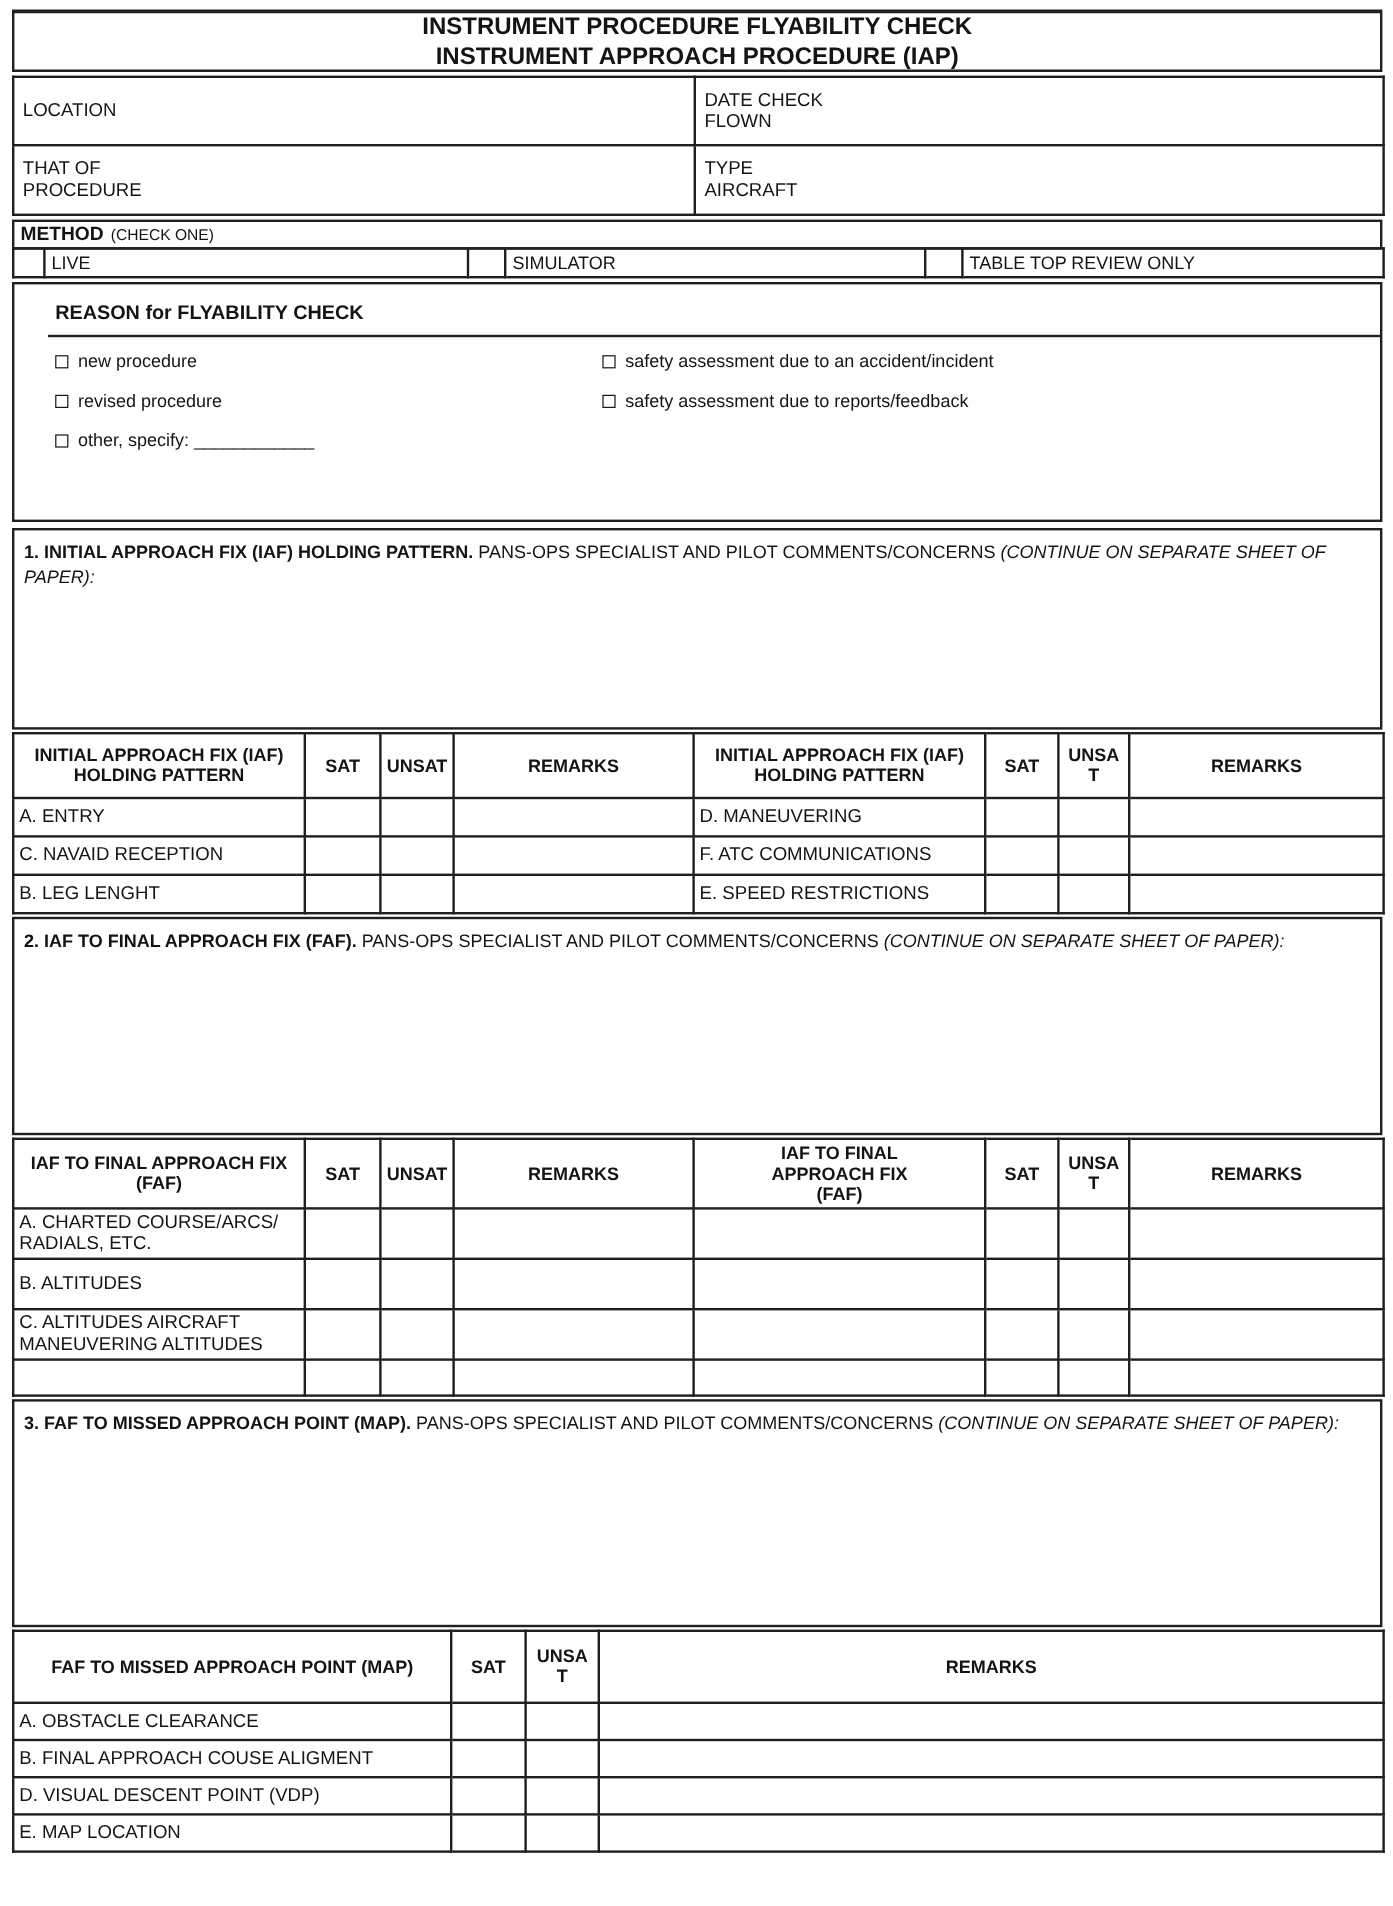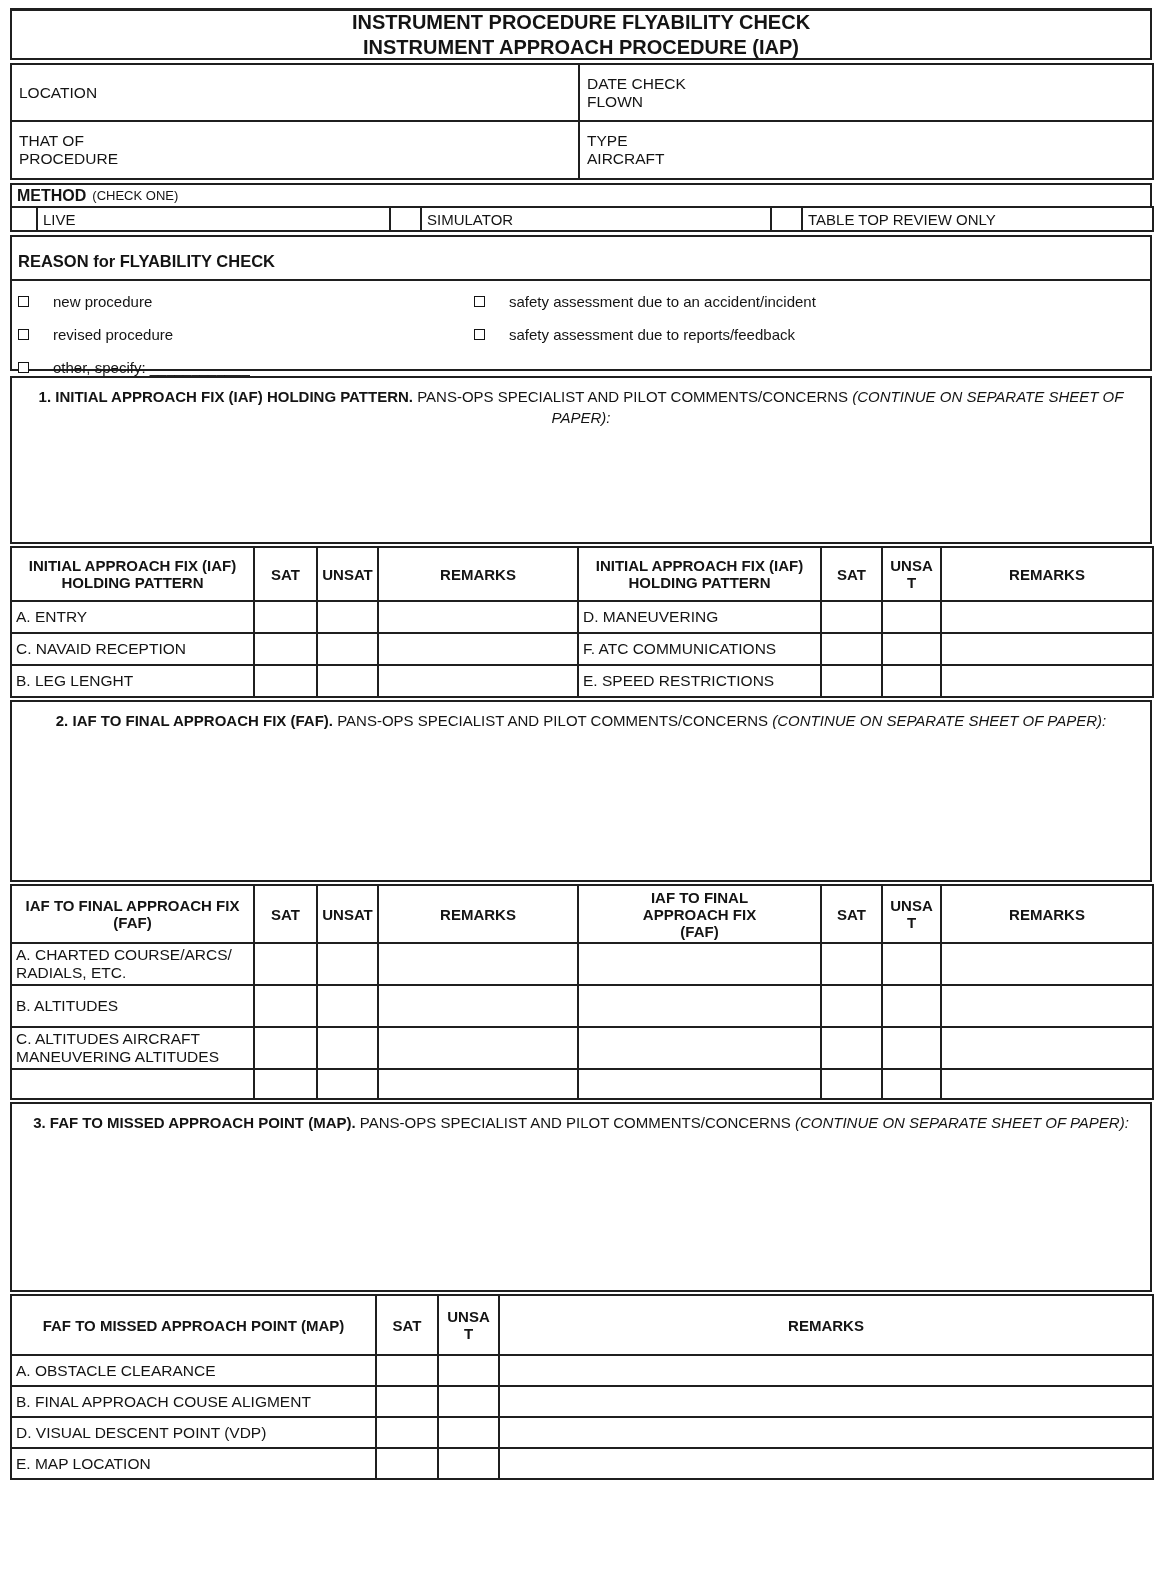--- a/index.html
+++ b/index.html
@@ -3,21 +3,21 @@
 <meta charset="utf-8">
 <style>
   * { box-sizing: border-box; }
   html,body { margin:0; padding:0; background:#ffffff; }
   body {
     width:1161px; height:1588px; overflow:hidden;
     font-family:"Liberation Sans", sans-serif; color:#141414;
   }
   .page { width:1161px; height:1588px; padding:8px 9px 0 10px; }
 
-  .blk { border:2px solid #1f1f1f; background:#fff;text-align:center; }
+  .blk { border:2px solid #1f1f1f; background:#fff; }
 
   
   .title-block { height:52px; display:flex; flex-direction:column; justify-content:center;
     text-align:center; font-weight:bold; font-size:20px; line-height:25px; border-width:3px 2px 2px 2px; }
 
   
   table.grid { border-collapse:collapse; table-layout:fixed; width:1142px; margin-top:3px; }
   table.grid td, table.grid th { border:2px solid #1f1f1f; }
   .info-td { font-size:15.5px; padding:4px 7px; vertical-align:middle; }
   .pl { white-space:pre-line; }
@@ -26,28 +26,28 @@
   .method-head { height:25px; margin-top:3px; display:flex; align-items:center; padding-left:5px; }
   .method-head .b { font-weight:bold; font-size:16px; }
   .method-head .n { font-size:13px; margin-left:6px; }
   table.method { margin-top:-2px; }
   table.method td { height:24px; font-size:15px; padding:0 0 0 5px; vertical-align:middle; }
 
   
   .segments { margin-top:0; padding:4px 8px; font-weight:bold; font-size:15px; line-height:23px; height:56px; }
 
   
-  .reason { margin-top:3px; height:136px; }
+  .reason { margin-top:3px; height:200px;padding-left:28px; }
   .reason-head { height:44px; border-bottom:2px solid #1f1f1f; display:flex; align-items:center;
     padding:6px 0 0 6px; font-weight:bold; font-size:16.5px; }
   .reason-body { padding:12px 0 0 6px; }
   .reason-row { display:flex; margin-bottom:16px; }
   .reason-cell-left { width:456px; }
   .reason-cell-right { flex:1; }
-  .opt { font-size:15px; display:flex; align-items:flex-start;gap:16px; }
+  .opt { font-size:15px; display:flex; align-items:flex-start; }
   .cb { display:inline-block; width:11px; height:11px; border:1.5px solid #141414; margin:3px 8px 0 0; flex:none; background:#fff; }
 
   
   .section-box { margin-top:5px; padding:8px 8px; font-size:15px; line-height:21px; }
   .section-box .b { font-weight:bold; }
   .section-box .i { font-style:italic; }
   .sec1 { height:168px; }
   .sec2 { height:182px; margin-top:2px; }
   .sec3 { height:190px; margin-top:2px; }
 

